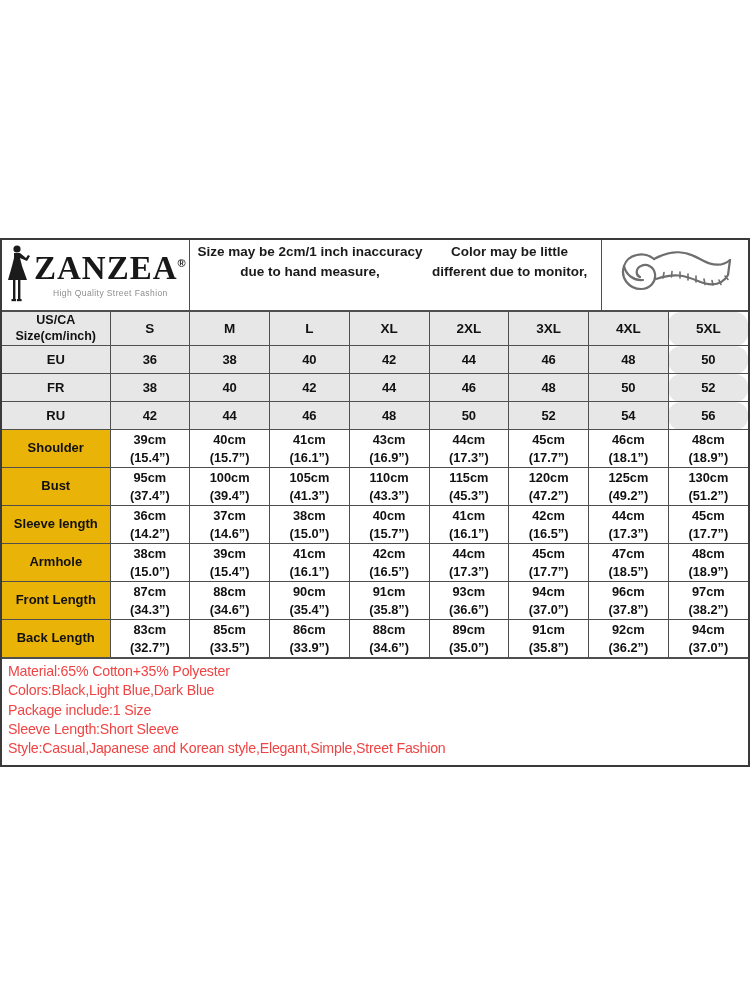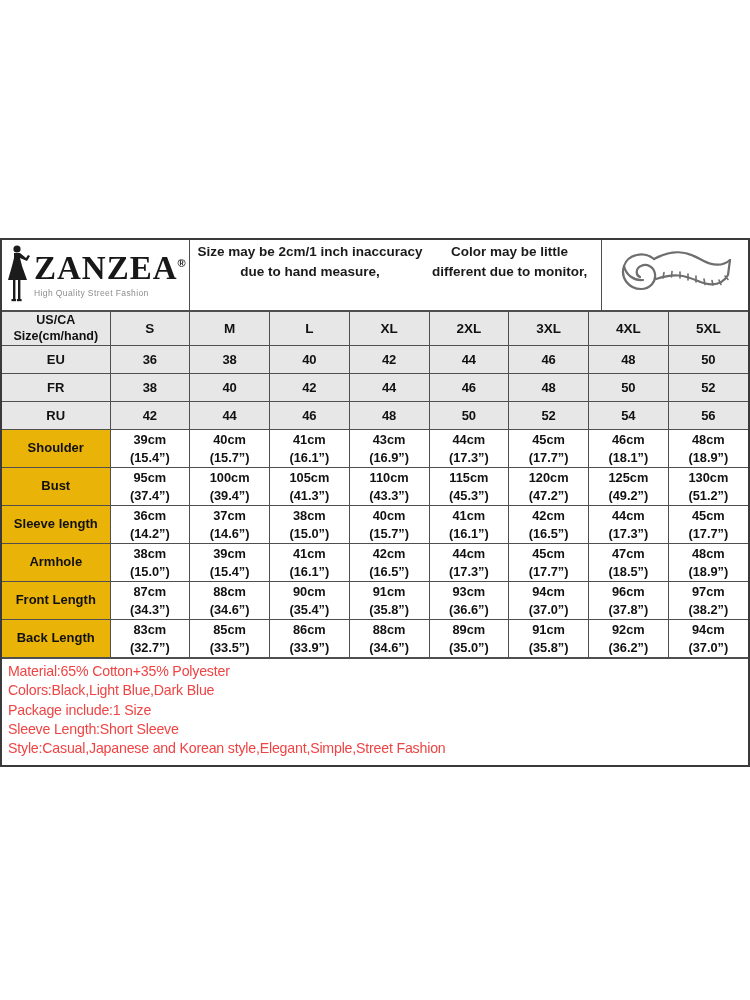--- a/index.html
+++ b/index.html
@@ -14,21 +14,21 @@
     background: #fff;
   }
 
   
   .top-band { display: flex; height: 71px; border-bottom: 1px solid #4f4f4f; }
   .logo-cell {
     width: 188px; border-right: 1px solid #4f4f4f;
     display: flex; align-items: center; gap: 2px; padding: 4px 2px 4px 4px;
     overflow: hidden;
   }
-  .logo-text { display: flex; flex-direction: column; line-height: 1; }
+  .logo-text { display: flex; flex-direction: column; line-height: 1; text-align: center; }
   .logo-word {
     font-family: "Liberation Serif", serif;
     font-weight: bold; font-size: 33px; letter-spacing: 1px; color: #181818;
     white-space: nowrap;
   }
   .logo-word sup { font-size: 11px; font-family: "Liberation Sans", sans-serif; }
   .logo-tagline { font-size: 8.5px; color: #8d8d8d; letter-spacing: 0.4px; margin-top: 4px; white-space: nowrap; }
 
   .notice-cell {
     flex: 1; border-right: 1px solid #4f4f4f;
@@ -39,21 +39,21 @@
   .tape-cell { width: 146px; display: flex; align-items: center; justify-content: center; }
 
   
   table.size-table { width: 100%; border-collapse: collapse; table-layout: fixed; }
   table.size-table td {
     border: 1px solid #4f4f4f;
     text-align: center; vertical-align: middle;
     font-weight: bold; font-size: 13px; color: #111;
   }
   table.size-table td:first-child { border-left: none; }
-  table.size-table td:last-child { border-right: none; }
+  table.size-table td:last-child { border-right: none; border-radius: 13px; }
   tr.hdr-row td { background: #e7e7e7; height: 34px; font-size: 13.5px; }
   tr.hdr-row td.corner { font-size: 12.5px; line-height: 1.25; }
   tr.region-row td { background: #e7e7e7; height: 28px; }
   tr.meas-row td { background: #ffffff; height: 38px; white-space: pre-line; line-height: 1.4; font-size: 12.8px; }
   tr.meas-row td.rowlabel { background: #eab308; white-space: normal; font-size: 13px; }
 
   
   .details {
     border-top: 1px solid #4f4f4f;
     padding: 3px 6px 6px 6px;
@@ -121,21 +121,21 @@
         <col>
         <col>
         <col>
         <col>
         <col>
         <col>
         <col>
     </colgroup>
     <tbody>
       <tr class="hdr-row">
-        <td class="corner"><span>US/CA</span><br><span>Size(cm/hand)</span></td>
+        <td class="corner"><span>US/CA</span><br><span>Size(cm/inch)</span></td>
         <td>S</td>
         <td>M</td>
         <td>L</td>
         <td>XL</td>
         <td>2XL</td>
         <td>3XL</td>
         <td>4XL</td>
         <td>5XL</td>
       </tr>
 

